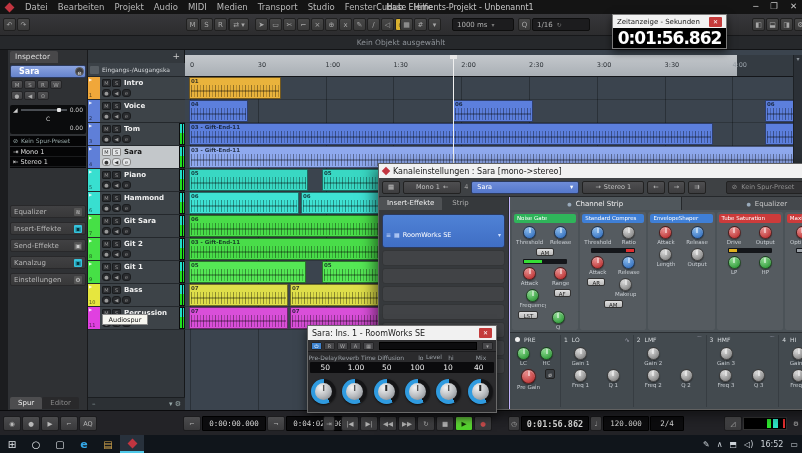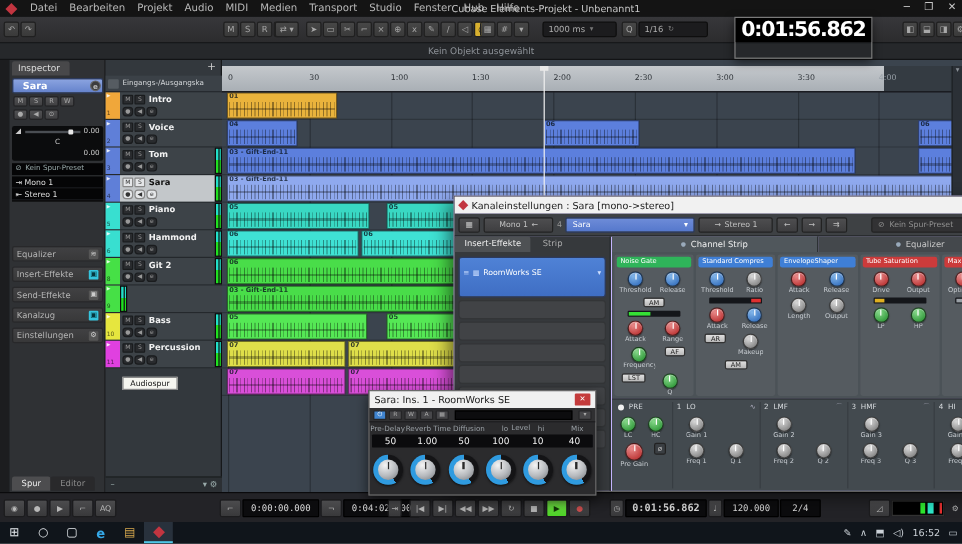--- a/index.html
+++ b/index.html
@@ -92,21 +92,21 @@
 .chbtn{height:13px;background:linear-gradient(#4e4e50,#3e3e40);border:1px solid #222;border-radius:2px;color:#c0c0c0;display:inline-flex;align-items:center;justify-content:center;padding:0 5px;gap:3px;white-space:nowrap}
 .chname{height:13px;background:linear-gradient(#6e8cd8,#5578cc);border:1px solid #2c3a5c;border-radius:2px;color:#fff;width:108px;display:flex;align-items:center;padding:0 5px;justify-content:space-between}
 .chpreset{height:13px;background:#323234;border:1px solid #222;border-radius:2px;color:#909090;display:flex;align-items:center;padding:0 5px;gap:4px;width:118px;margin-left:auto}
 .chbody{position:relative;height:212px}
 .chleft{position:absolute;left:0;top:0;width:130px;height:100%;background:#36393c;border-right:1px solid #25282b}
 .chl-tabs{display:flex;height:13px;font-size:7px}
 .chl-tabs .t1{background:#4e5154;color:#eee;padding:0 8px;line-height:13px;border-radius:2px 2px 0 0}
 .chl-tabs .t2{color:#aaa;padding:0 10px;line-height:13px}
 .slots{padding:4px 3px}
 .slot{height:16px;margin-bottom:2px;background:#414346;border:1px solid #333537;border-radius:3px}
-.slot.active{background:linear-gradient(#4f82d6,#3f6ec4);border-color:#2c3a5c;color:#fff;font-size:6.5px;display:flex;align-items:flex-end;gap:3px;padding:16px 3px}
+.slot.active{background:linear-gradient(#4f82d6,#3f6ec4);border-color:#2c3a5c;color:#fff;font-size:6.5px;display:flex;align-items:flex-start;gap:3px;padding:16px 3px}
 .slot .sic{font-size:6px;color:#cfe0ff}
 .slot .sname{flex:1;white-space:nowrap;overflow:hidden}
 .chmain{position:absolute;left:131px;top:0;right:12px;height:100%}
 .chm-tabs{display:flex;height:13px;font-size:7px}
 .chm-tabs .mt{flex:1;display:flex;align-items:center;justify-content:center;gap:4px;border-right:1px solid #25282b}
 .chm-tabs .mt.on{background:#50575c;color:#f0f0f0}
 .chm-tabs .mt.off{background:#44484c;color:#c8c8c8}
 .chm-tabs .tico{font-size:5px;color:#9ab}
 .striparea{height:122px;background:#4b5257;display:flex;gap:2px;padding:2px}
 .module{flex:1;background:#555b60;border-radius:2px;overflow:hidden;display:flex;flex-direction:column}
@@ -449,20 +449,42 @@
               </div>
     </div>
     <div class="tmeter">
               <i></i>
               <i></i>
             </div>
   </div>
           <div class="trow ">
     <div class="ttab" style="background:#46e046">
               <span class="tarr">▶</span>
+              <span class="tnum">7</span>
+            </div>
+    <div class="tbody">
+      <div class="tl1">
+                <span class="tmini">M</span>
+                <span class="tmini">S</span>
+                <span class="tname">Git Sara</span>
+              </div>
+      <div class="tl2">
+                <span class="tmini rnd">●</span>
+                <span class="tmini rnd">◀</span>
+                <span class="tmini rnd ">e</span>
+              </div>
+    </div>
+    <div class="tmeter">
+              <i></i>
+              <i></i>
+            </div>
+  </div>
+          <div class="trow ">
+    <div class="ttab" style="background:#46e046">
+              <span class="tarr">▶</span>
               <span class="tnum">8</span>
             </div>
     <div class="tbody">
       <div class="tl1">
                 <span class="tmini">M</span>
                 <span class="tmini">S</span>
                 <span class="tname">Git 2</span>
               </div>
       <div class="tl2">
                 <span class="tmini rnd">●</span>
@@ -473,20 +495,32 @@
     <div class="tmeter">
               <i></i>
               <i></i>
             </div>
   </div>
           <div class="trow ">
     <div class="ttab" style="background:#46e046">
               <span class="tarr">▶</span>
               <span class="tnum">9</span>
             </div>
+    <div class="tbody">
+      <div class="tl1">
+                <span class="tmini">M</span>
+                <span class="tmini">S</span>
+                <span class="tname">Git 1</span>
+              </div>
+      <div class="tl2">
+                <span class="tmini rnd">●</span>
+                <span class="tmini rnd">◀</span>
+                <span class="tmini rnd ">e</span>
+              </div>
+    </div>
     <div class="tmeter">
               <i></i>
               <i></i>
             </div>
   </div>
           <div class="trow ">
     <div class="ttab" style="background:#e6e63e">
               <span class="tarr">▶</span>
               <span class="tnum">10</span>
             </div>
@@ -1044,20 +1078,24 @@
           <span class="rwcell">
             <span class="rw-knob">
               <i></i>
             </span>
           </span>
         </div>
     </div>
   </div>
 
   <div class="twin">
+    <div class="wtitle">
+      <span>Zeitanzeige - Sekunden</span>
+      <span class="twclose">✕</span>
+    </div>
     <div class="twbody">0:01:56.862</div>
   </div>
 
   <div class="transport">
     <span class="tpg" style="left:3px">
         <span class="tpbtn">◉</span>
         <span class="tpbtn">●</span>
         <span class="tpbtn">▶</span>
         <span class="tpbtn">⌐</span>
         <span class="tpbtn">AQ</span>

